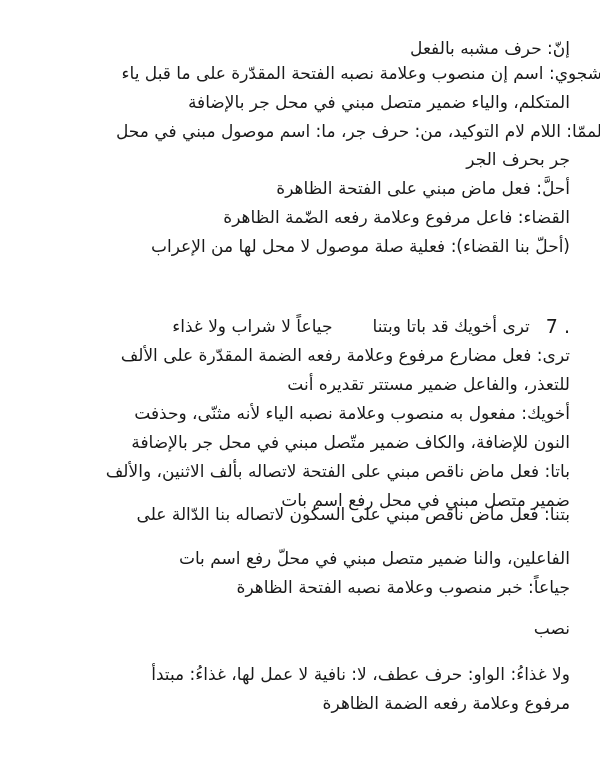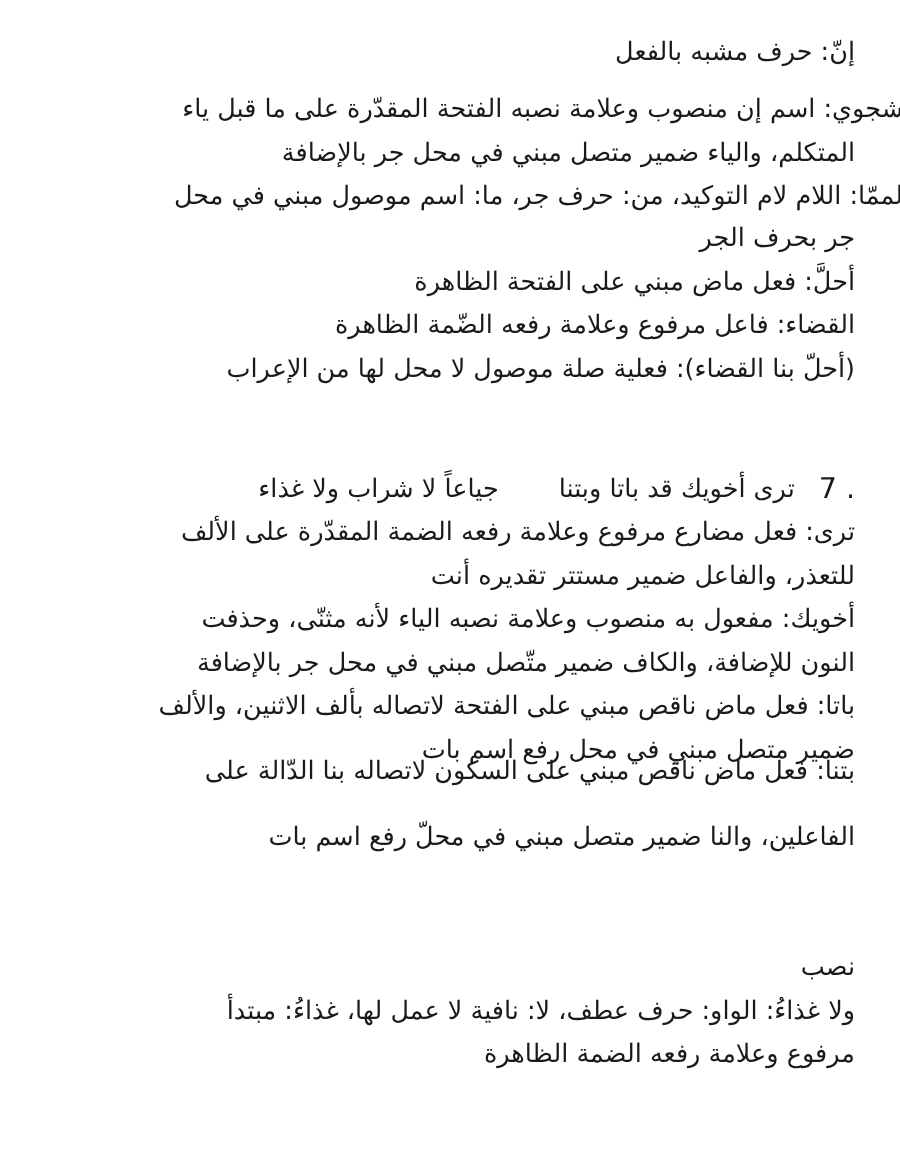--- a/index.html
+++ b/index.html
@@ -49,21 +49,21 @@
       font-size: 19px;
       margin-left: 16px;
     }
     .num-line .hemi1 { margin-left: 40px; text-align: right; }
   </style>
 </head>
 <body>
 
 <div class="page">
 
-  <div class="line" style="top:23px;">إنّ: حرف مشبه بالفعل</div>
+  <div class="line" style="top:36px;">إنّ: حرف مشبه بالفعل</div>
   <div class="line" style="top:61px; right:-2px;">شجوي: اسم إن منصوب وعلامة نصبه الفتحة المقدّرة على ما قبل ياء</div>
   <div class="line" style="top:90px;">المتكلم، والياء ضمير متصل مبني في محل جر بالإضافة</div>
   <div class="line" style="top:119px; right:-2px;">لممّا: اللام لام التوكيد، من: حرف جر، ما: اسم موصول مبني في محل</div>
   <div class="line" style="top:176px;">أحلَّ: فعل ماض مبني على الفتحة الظاهرة</div>
   <div class="line" style="top:147px;">جر بحرف الجر</div>
   <div class="line" style="top:205px;">القضاء: فاعل مرفوع وعلامة رفعه الضّمة الظاهرة</div>
   <div class="line" style="top:234px;">(أحلّ بنا القضاء): فعلية صلة موصول لا محل لها من الإعراب</div>
 
   <div class="num-line" style="top:314px;">
     <span class="num" style="direction:ltr;">7 .</span>
@@ -72,17 +72,18 @@
   </div>
 
   <div class="line" style="top:343px;">ترى: فعل مضارع مرفوع وعلامة رفعه الضمة المقدّرة على الألف</div>
   <div class="line" style="top:372px;">للتعذر، والفاعل ضمير مستتر تقديره أنت</div>
   <div class="line" style="top:401px;">أخويك: مفعول به منصوب وعلامة نصبه الياء لأنه مثنّى، وحذفت</div>
   <div class="line" style="top:430px;">النون للإضافة، والكاف ضمير متّصل مبني في محل جر بالإضافة</div>
   <div class="line" style="top:459px;">باتا: فعل ماض ناقص مبني على الفتحة لاتصاله بألف الاثنين، والألف</div>
   <div class="line" style="top:488px;">ضمير متصل مبني في محل رفع اسم بات</div>
   <div class="line" style="top:502px;">بتنا: فعل ماض ناقص مبني على السكون لاتصاله بنا الدّالة على</div>
   <div class="line" style="top:546px;">الفاعلين، والنا ضمير متصل مبني في محلّ رفع اسم بات</div>
-  <div class="line" style="top:633px;">نصب</div>
+  <div class="line" style="top:575px;">جياعاً: خبر منصوب وعلامة نصبه الفتحة الظاهرة</div>
+  <div class="line" style="top:616px;">نصب</div>
   <div class="line" style="top:662px;">ولا غذاءُ: الواو: حرف عطف، لا: نافية لا عمل لها، غذاءُ: مبتدأ</div>
   <div class="line" style="top:691px;">مرفوع وعلامة رفعه الضمة الظاهرة</div>
 
 </div>
 
 </body></html>

